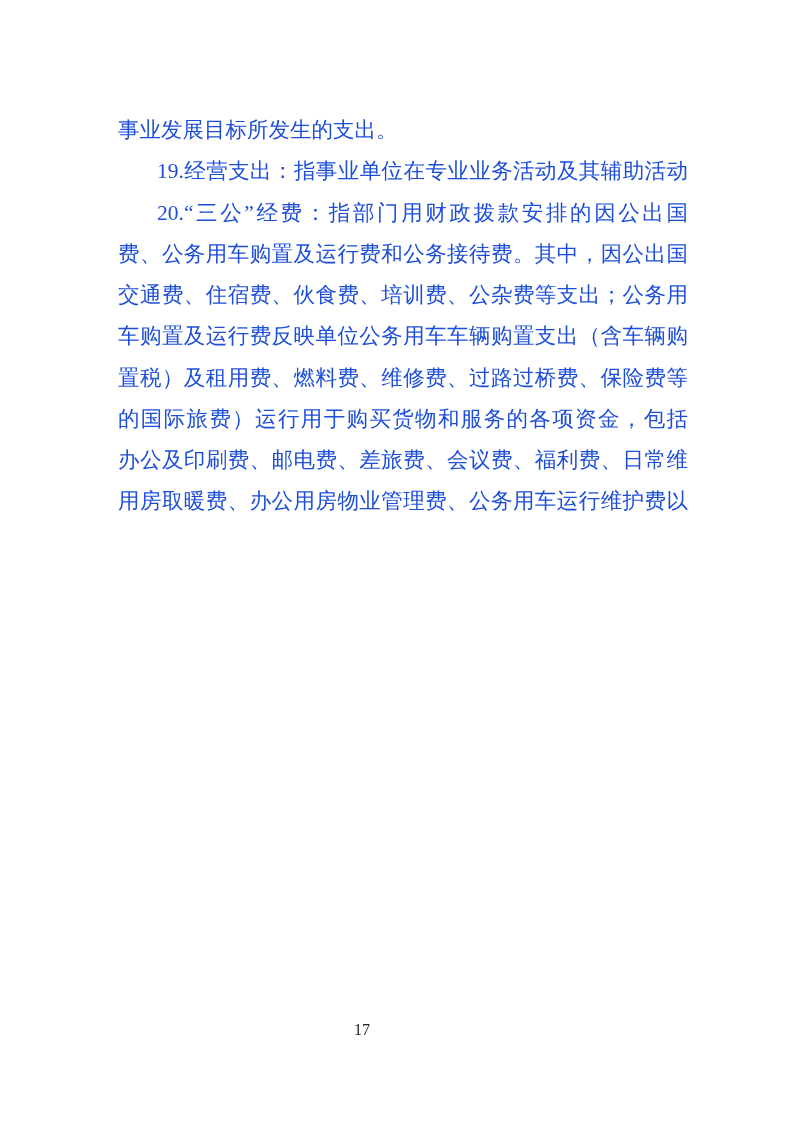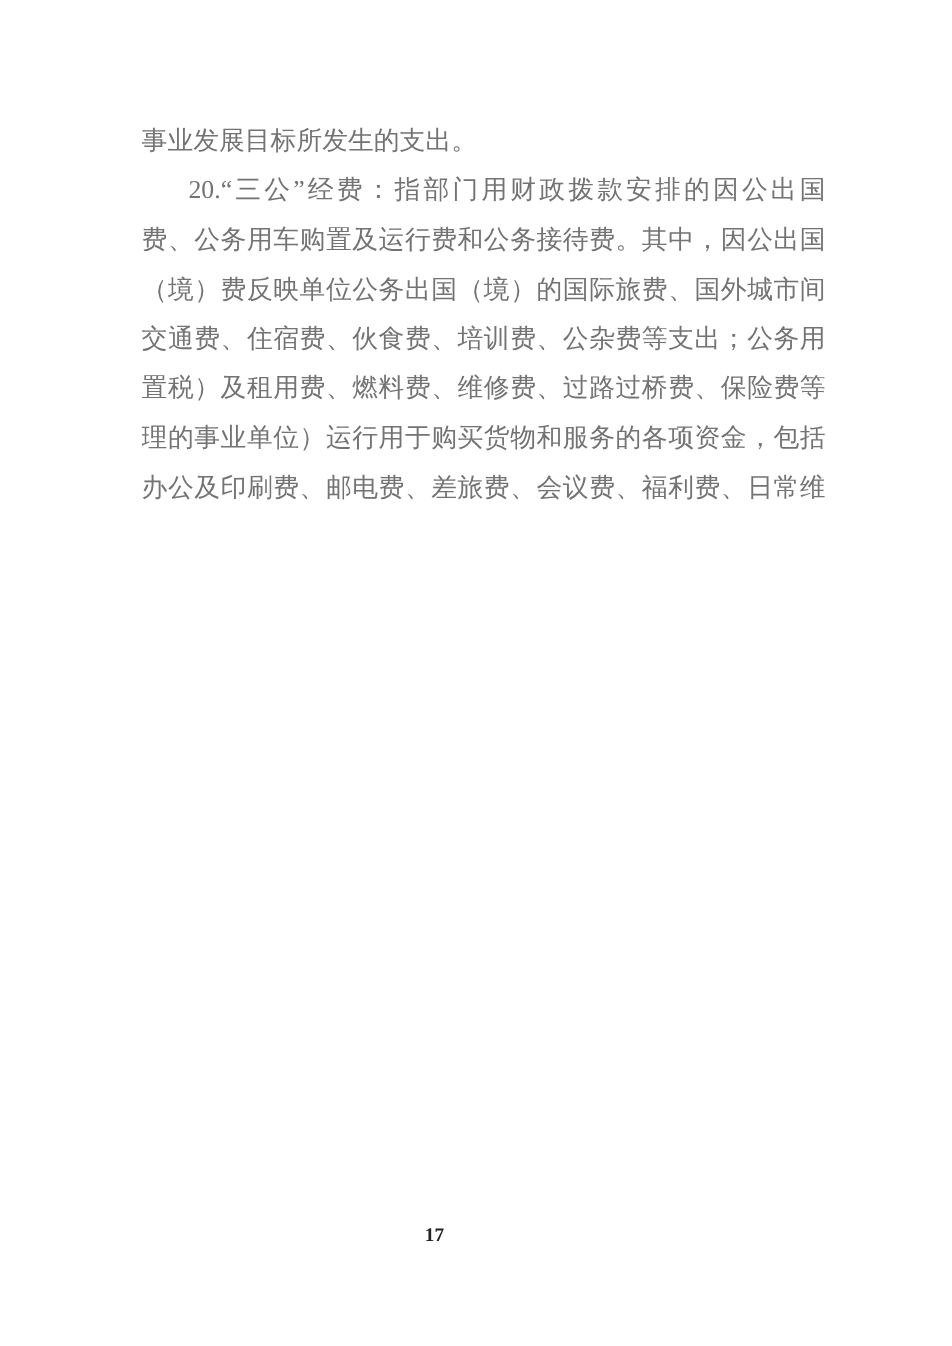--- a/index.html
+++ b/index.html
@@ -15,23 +15,23 @@
     font-family: "Liberation Serif", "DejaVu Serif", serif;
   }
   .page {
     position: absolute;
     inset: 0;
     background: #ffffff;
   }
   .text-block {
     position: absolute;
     left: 118px;
-    top: 97px;
+    top: 110px;
     width: 570px;
-    color: #737373;
+    color: #1d4ed8;
   }
   .line {
     font-size: 21.5px;
     line-height: 41.25px;
     height: 41.25px;
     text-align: justify;
     text-justify: inter-character;
     overflow: hidden;
   }
   .line.fill {
@@ -41,33 +41,35 @@
     text-indent: 39px;
   }
   .page-number {
     position: absolute;
     top: 1021px;
     left: 0;
     width: 724px;
     text-align: center;
     font-size: 16px;
     line-height: 18px;
-    font-weight: 700;
+    font-weight: 400;
     color: #222222;
     font-family: "Liberation Serif", "DejaVu Serif", serif;
   }
 </style>
 </head>
 <body>
 
 <div class="page">
   <div class="text-block" id="text-block">
       <div class="line">事业发展目标所发生的支出。</div>
+      <div class="line indent fill">19.经营支出：指事业单位在专业业务活动及其辅助活动</div>
       <div class="line indent fill">20.“三公”经费：指部门用财政拨款安排的因公出国（境）</div>
       <div class="line fill">费、公务用车购置及运行费和公务接待费。其中，因公出国</div>
-      <div class="line fill">（境）费反映单位公务出国（境）的国际旅费、国外城市间</div>
       <div class="line fill">交通费、住宿费、伙食费、培训费、公杂费等支出；公务用</div>
+      <div class="line fill">车购置及运行费反映单位公务用车车辆购置支出（含车辆购</div>
       <div class="line fill">置税）及租用费、燃料费、维修费、过路过桥费、保险费等</div>
-      <div class="line fill">理的事业单位）运行用于购买货物和服务的各项资金，包括</div>
+      <div class="line fill">的国际旅费）运行用于购买货物和服务的各项资金，包括</div>
       <div class="line fill">办公及印刷费、邮电费、差旅费、会议费、福利费、日常维</div>
+      <div class="line fill">用房取暖费、办公用房物业管理费、公务用车运行维护费以</div>
     </div>
   <div class="page-number">17</div>
 </div>
 
 </body></html>

